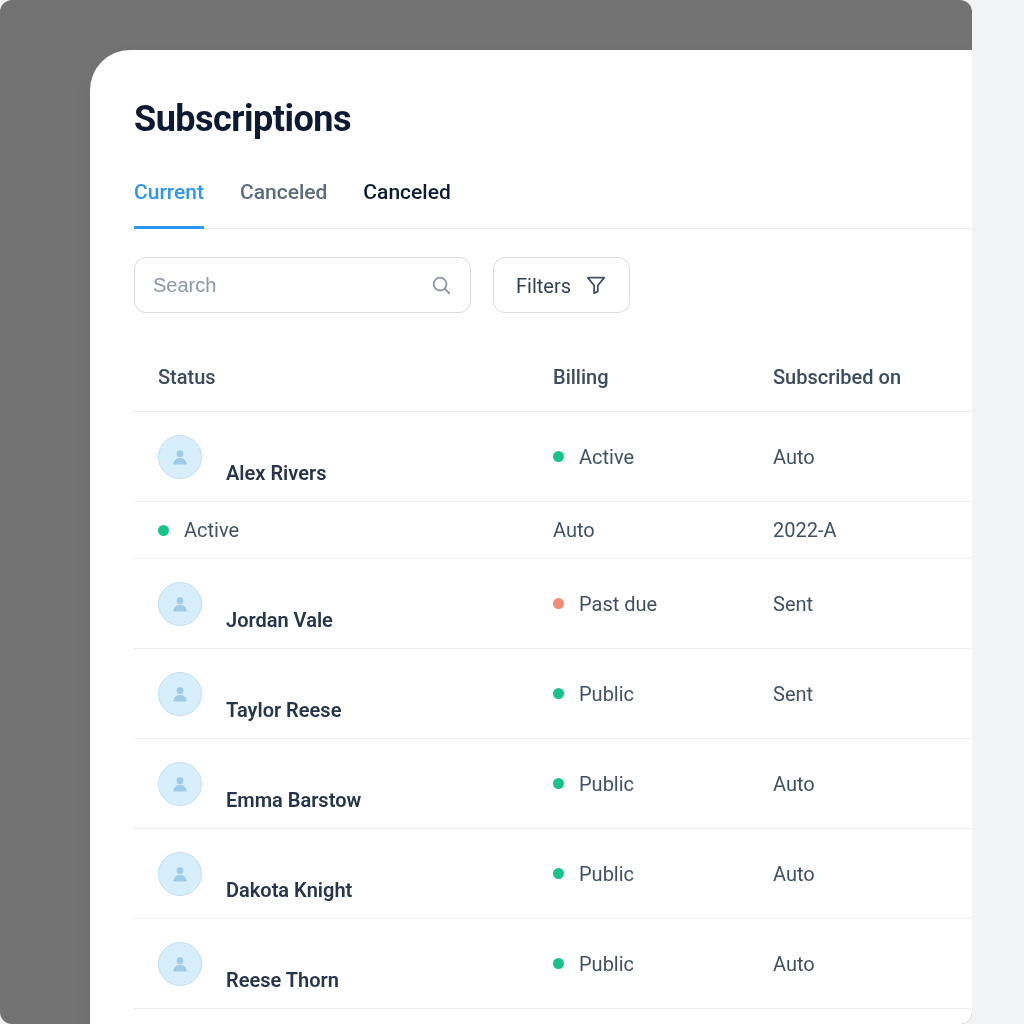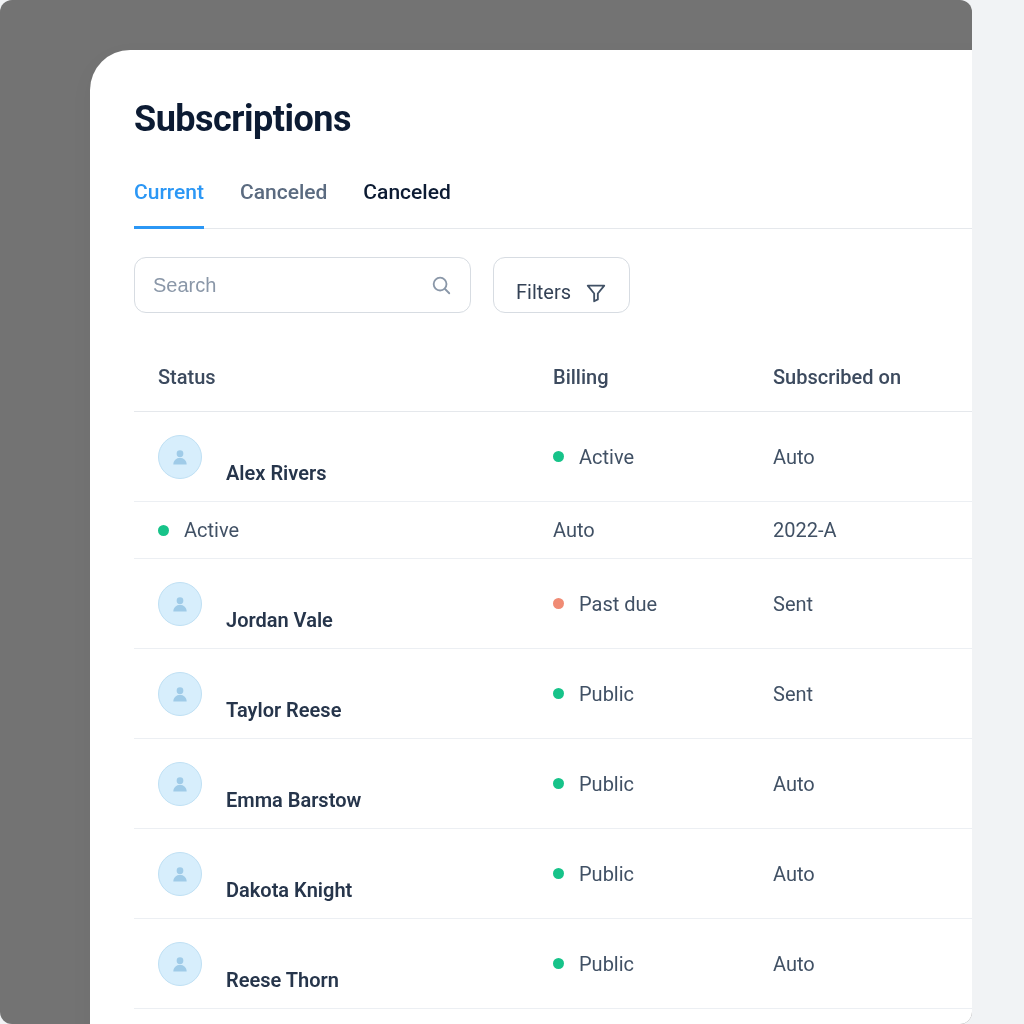--- a/index.html
+++ b/index.html
@@ -74,24 +74,24 @@
     border: none;
     outline: none;
     font-size: 20px;
     color: #5b6b80;
     background: transparent;
     width: 100%;
   }
   .search-box input::placeholder { color: #8a97a8; }
   .filters-btn {
     display: flex;
-    align-items: flex-end;
+    align-items: flex-start;
     gap: 14px;
     height: 56px;
-    padding: 8px 22px;
+    padding: 16px 22px;
     border: 1px solid #d7dce2;
     border-radius: 12px;
     font-size: 20px;
     color: #334155;
     cursor: pointer;
     background: #fff;
   }
   .icon { display: inline-flex; }
   .table { width: 100%; }
   .thead {

